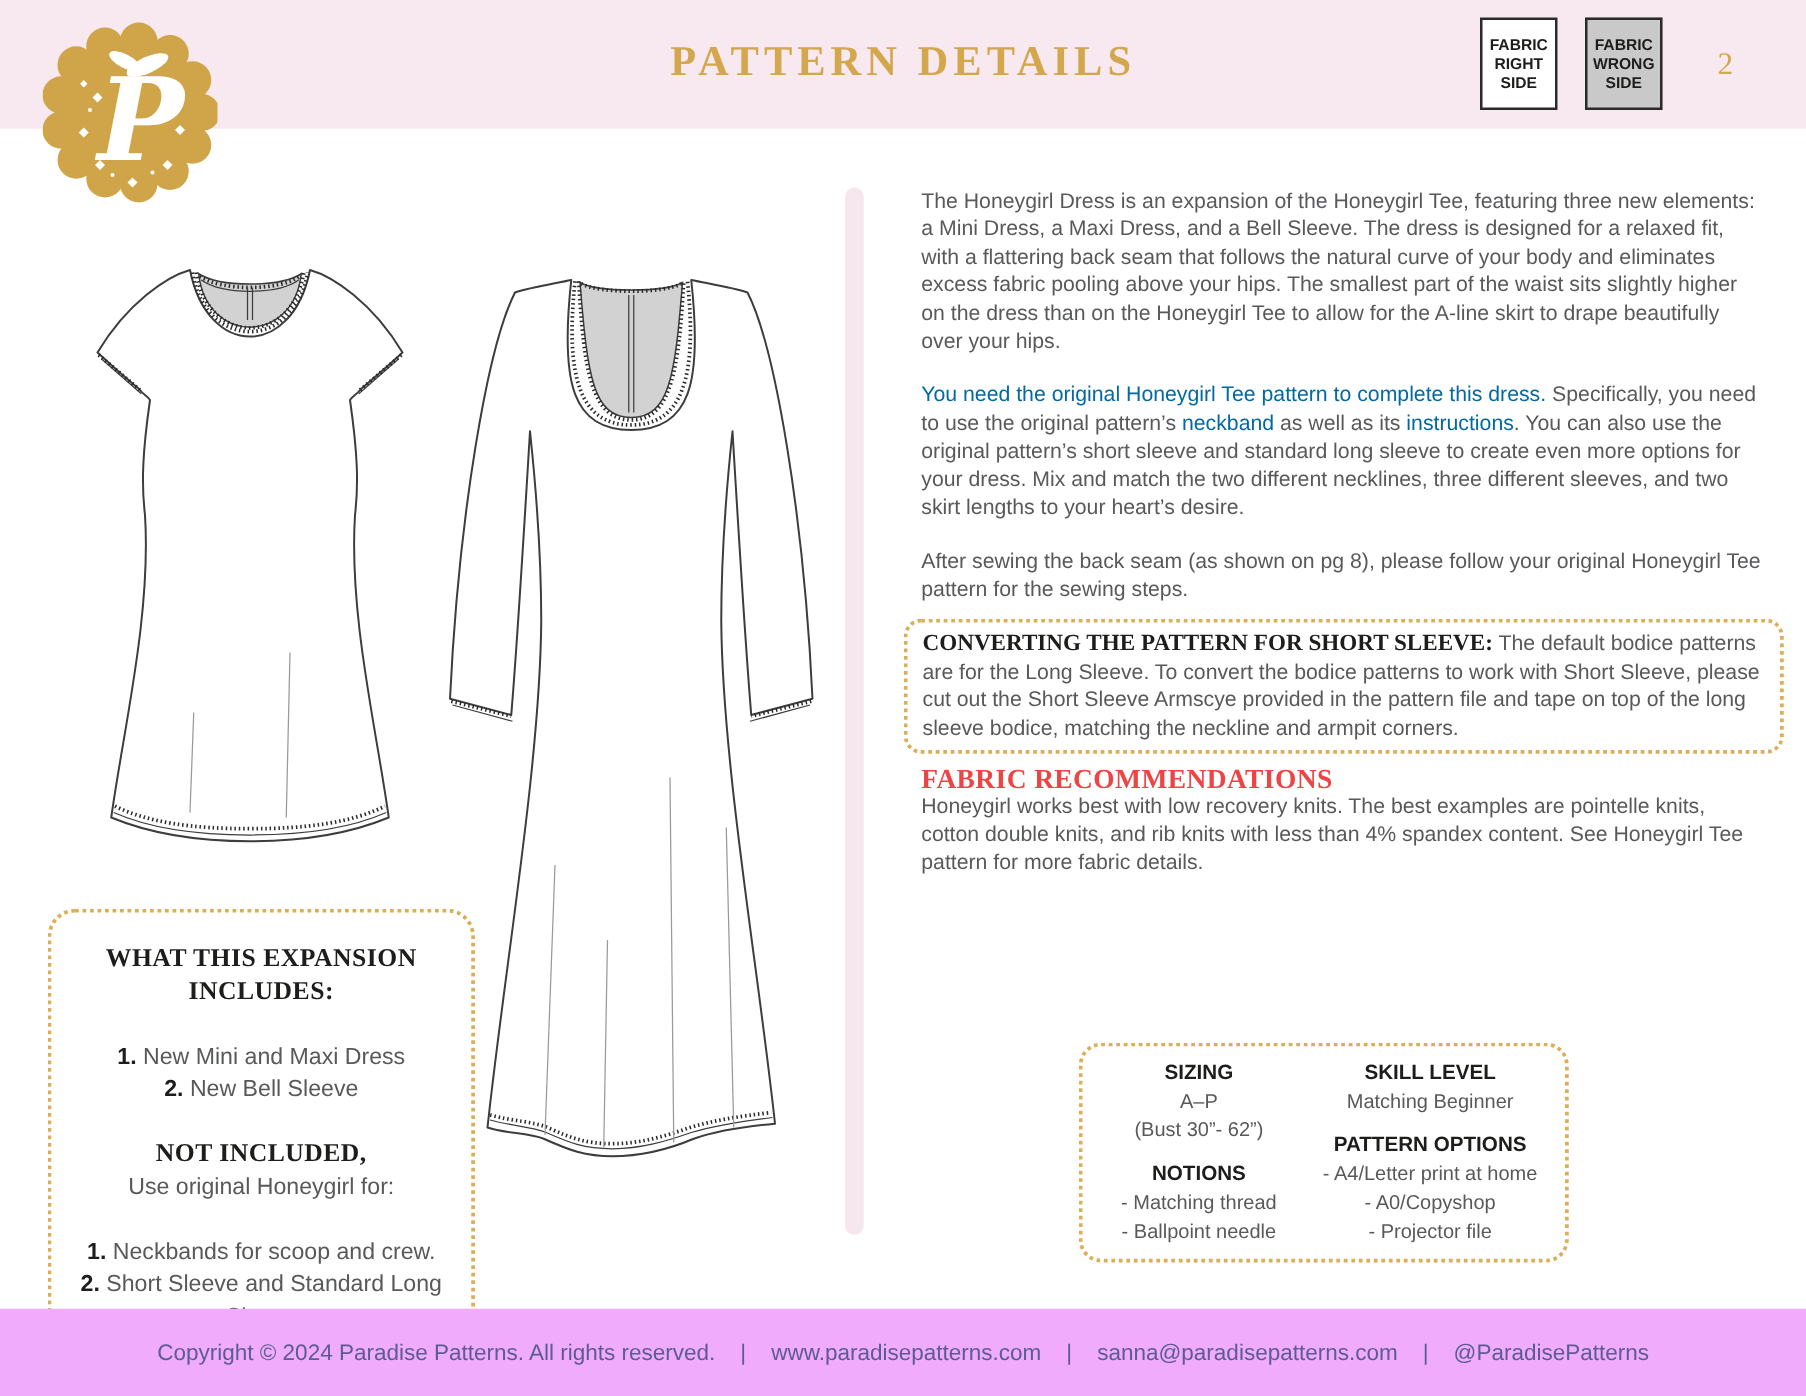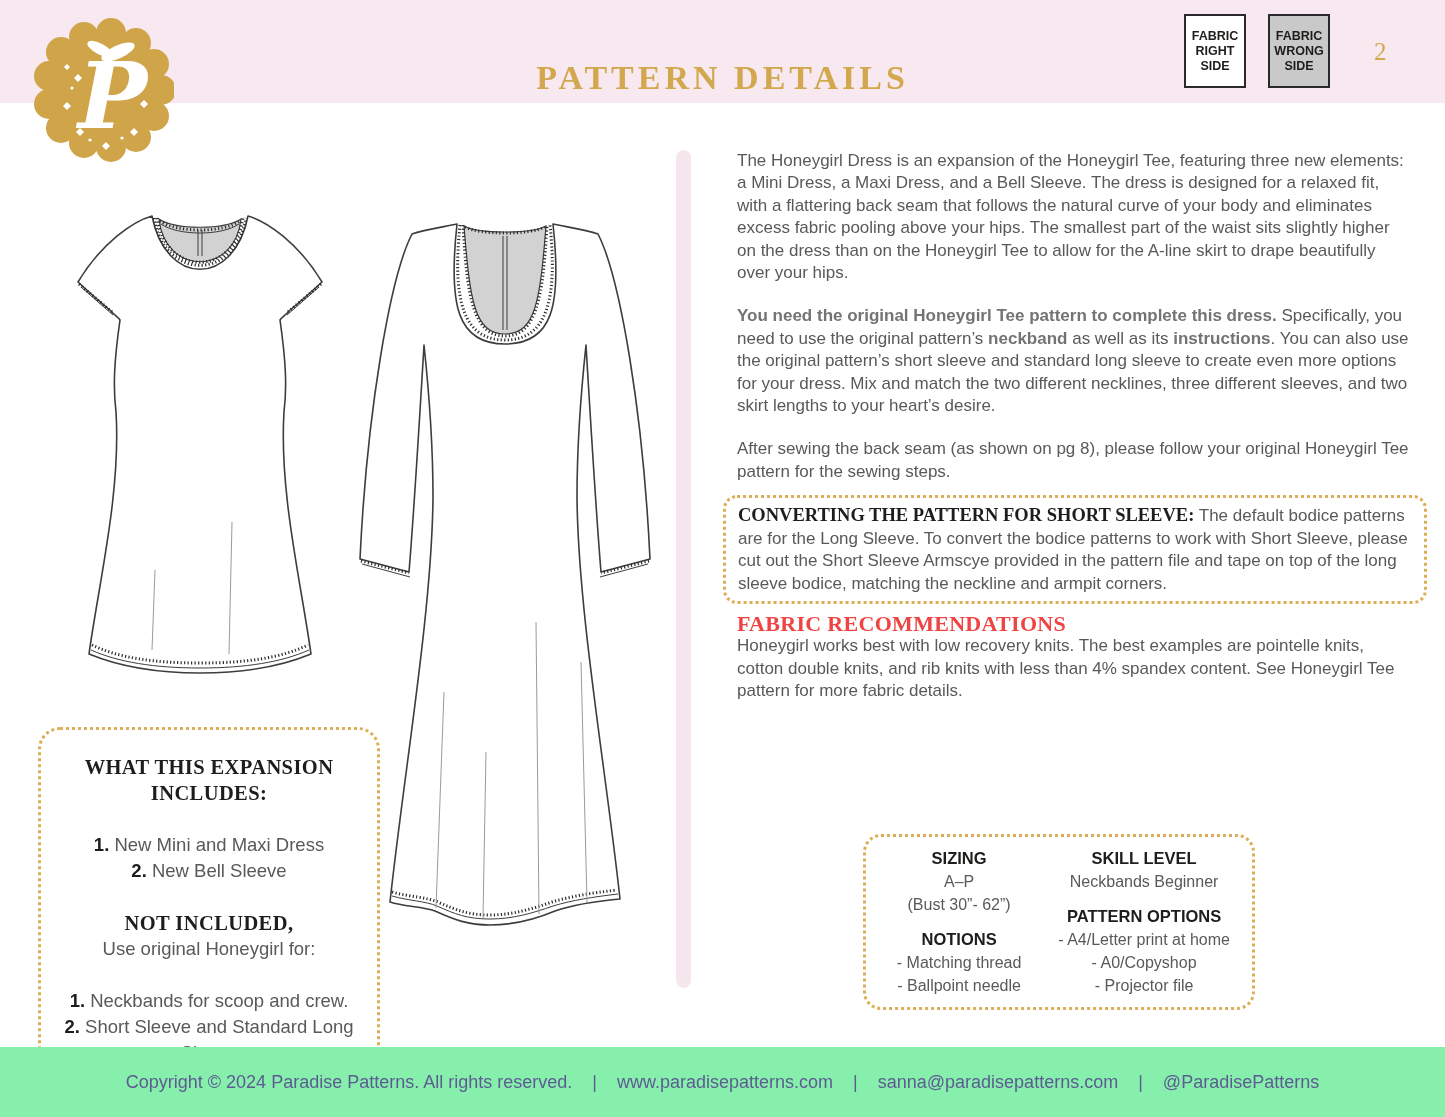--- a/index.html
+++ b/index.html
@@ -1,25 +1,25 @@
 <!DOCTYPE html>
 <html><head>
 <meta charset="utf-8">
 <style>
   * { margin:0; padding:0; box-sizing:border-box; }
   html,body { width:1445px; height:1117px; }
   body {
     position:relative; width:1445px; height:1117px; background:#ffffff;
     font-family:"Liberation Sans", sans-serif; overflow:hidden;
   }
-  .serif { font-family:"Liberation Serif", serif;margin-top:28px; }
+  .serif { font-family:"Liberation Serif", serif; }
 
   
   .header-bar { position:absolute; left:0; top:0; width:1445px; height:103px; background:#f7e9ef; }
-  .footer-bar { position:absolute; left:0; top:1047px; width:1445px; height:70px; background:#86efac;
+  .footer-bar { position:absolute; left:0; top:1047px; width:1445px; height:70px; background:#f0abfc;
     display:flex; align-items:center; justify-content:center; gap:20px;
     color:#5d5b92; font-size:18px; }
   .footer-bar .pipe { color:#5d5b92; }
   .footer-bar a { color:#5d5b92; text-decoration:none; }
 
   .page-title { position:absolute; left:0; top:31px; width:1445px; text-align:center;
     font-family:"Liberation Serif", serif; font-weight:bold; font-size:34px;
     letter-spacing:4px; color:#d3a74d; }
 
   .legend-box { position:absolute; top:14px; width:62px; height:74px; border:2px solid #2a2a2a;
@@ -41,21 +41,21 @@
   .maxi-dress { position:absolute; left:340px; top:192px; }
   .out  { fill:#ffffff; stroke:#3d3d3d; stroke-width:1.6; stroke-linejoin:round; }
   .gray { fill:#d2d2d2; stroke:#3d3d3d; stroke-width:1.2; }
   .ln   { fill:none; stroke:#3d3d3d; stroke-width:1; }
   .zz   { fill:none; stroke:#2b2b2b; stroke-width:3; stroke-dasharray:1.2 2.3; }
   .fold { fill:none; stroke:#9a9a9a; stroke-width:1; }
 
   
   .main-col { position:absolute; left:737px; top:150px; width:676px;
     font-size:17px; line-height:22.4px; color:#58595b; }
-  .main-col b, .bold-ink { color:#737373; font-weight:bold; }
+  .main-col b, .bold-ink { color:#0369a1; font-weight:normal; }
   .para2 { margin-top:21px; }
   .para3 { margin-top:21px; }
   .converting-box { margin-top:12px; margin-left:-14px; width:calc(100% + 28px);
     border:3px dotted #dcae57; border-radius:14px; padding:6px 12px; }
   .converting-heading { font-family:"Liberation Serif", serif; font-weight:bold; color:#1d1d1b; font-size:18.5px; }
   .section-heading { margin-top:9px; font-family:"Liberation Serif", serif; font-weight:bold;
     color:#ef4444; font-size:22px; letter-spacing:0.3px; }
 
   
   .includes-box { position:absolute; left:38px; top:727px; width:342px; min-height:302px;
@@ -198,21 +198,21 @@
     <div class="h">SIZING</div>
     <div>A–P</div>
     <div>(Bust 30”- 62”)</div>
     <div class="gap"></div>
     <div class="h">NOTIONS</div>
     <div>- Matching thread</div>
     <div>- Ballpoint needle</div>
   </div>
   <div>
     <div class="h">SKILL LEVEL</div>
-    <div>Neckbands Beginner</div>
+    <div>Matching Beginner</div>
     <div class="gap"></div>
     <div class="h">PATTERN OPTIONS</div>
     <div>- A4/Letter print at home</div>
     <div>- A0/Copyshop</div>
     <div>- Projector file</div>
   </div>
 </div>
 
 <div class="footer-bar">
   <span>Copyright © 2024 Paradise Patterns. All rights reserved.</span>

